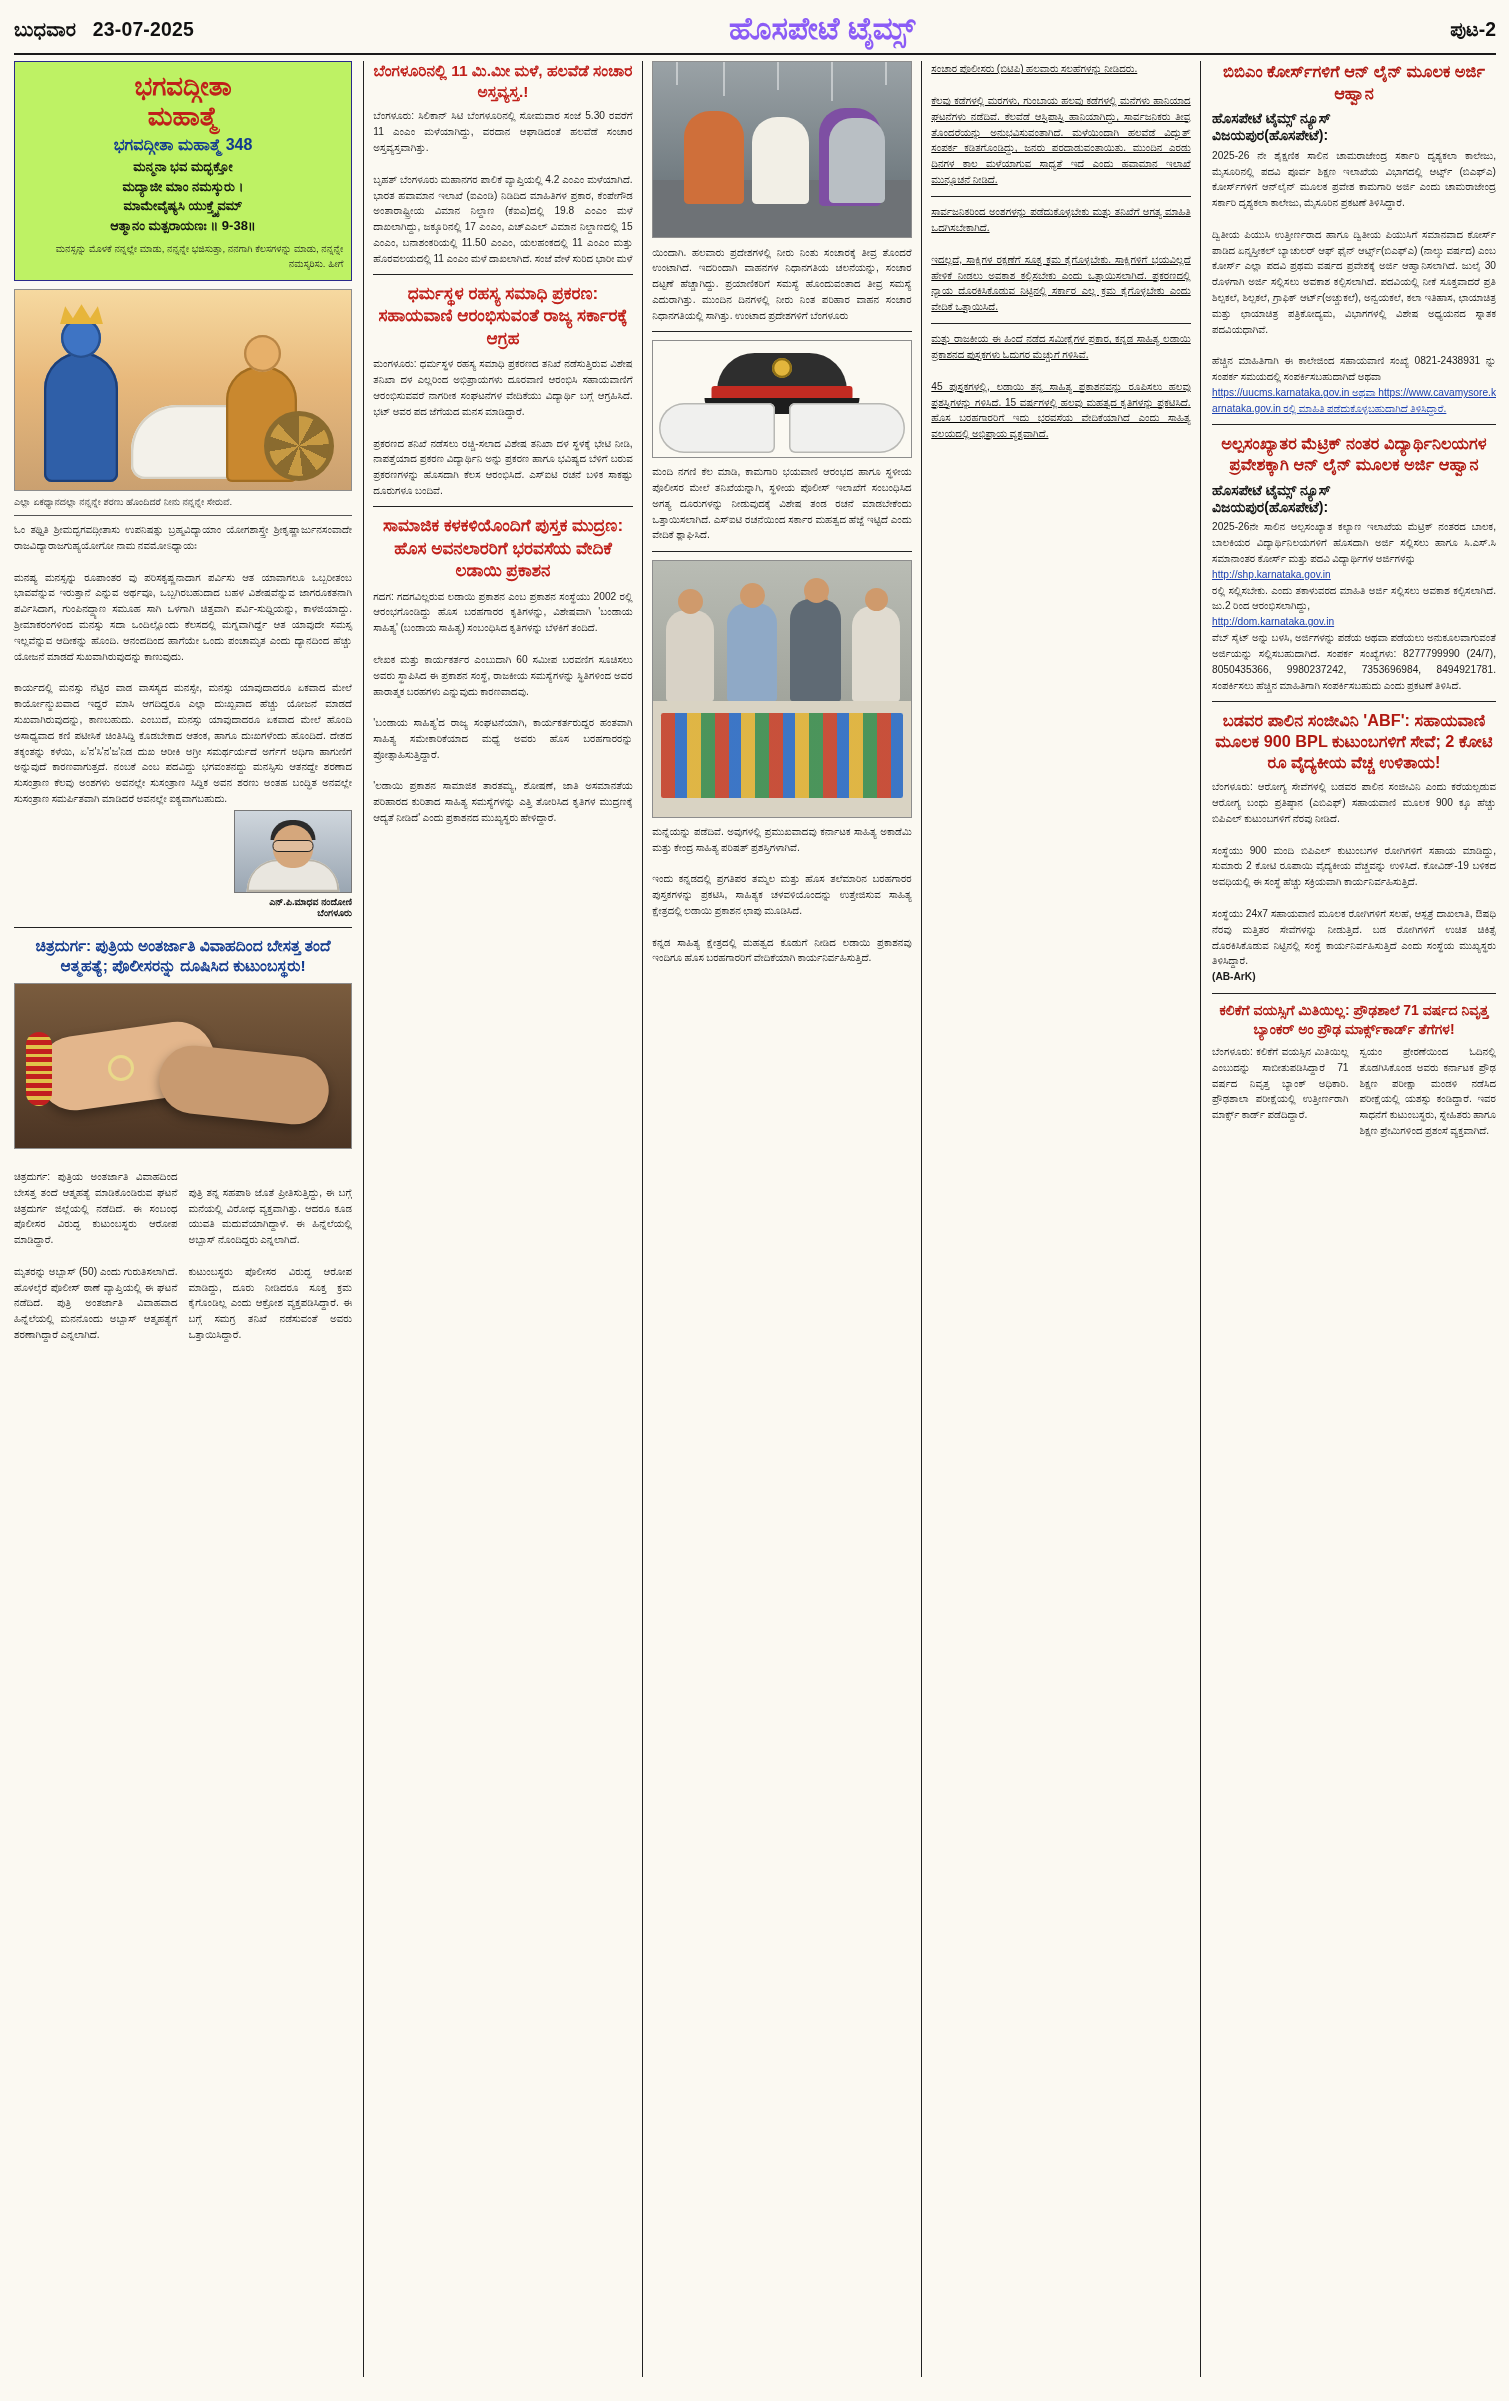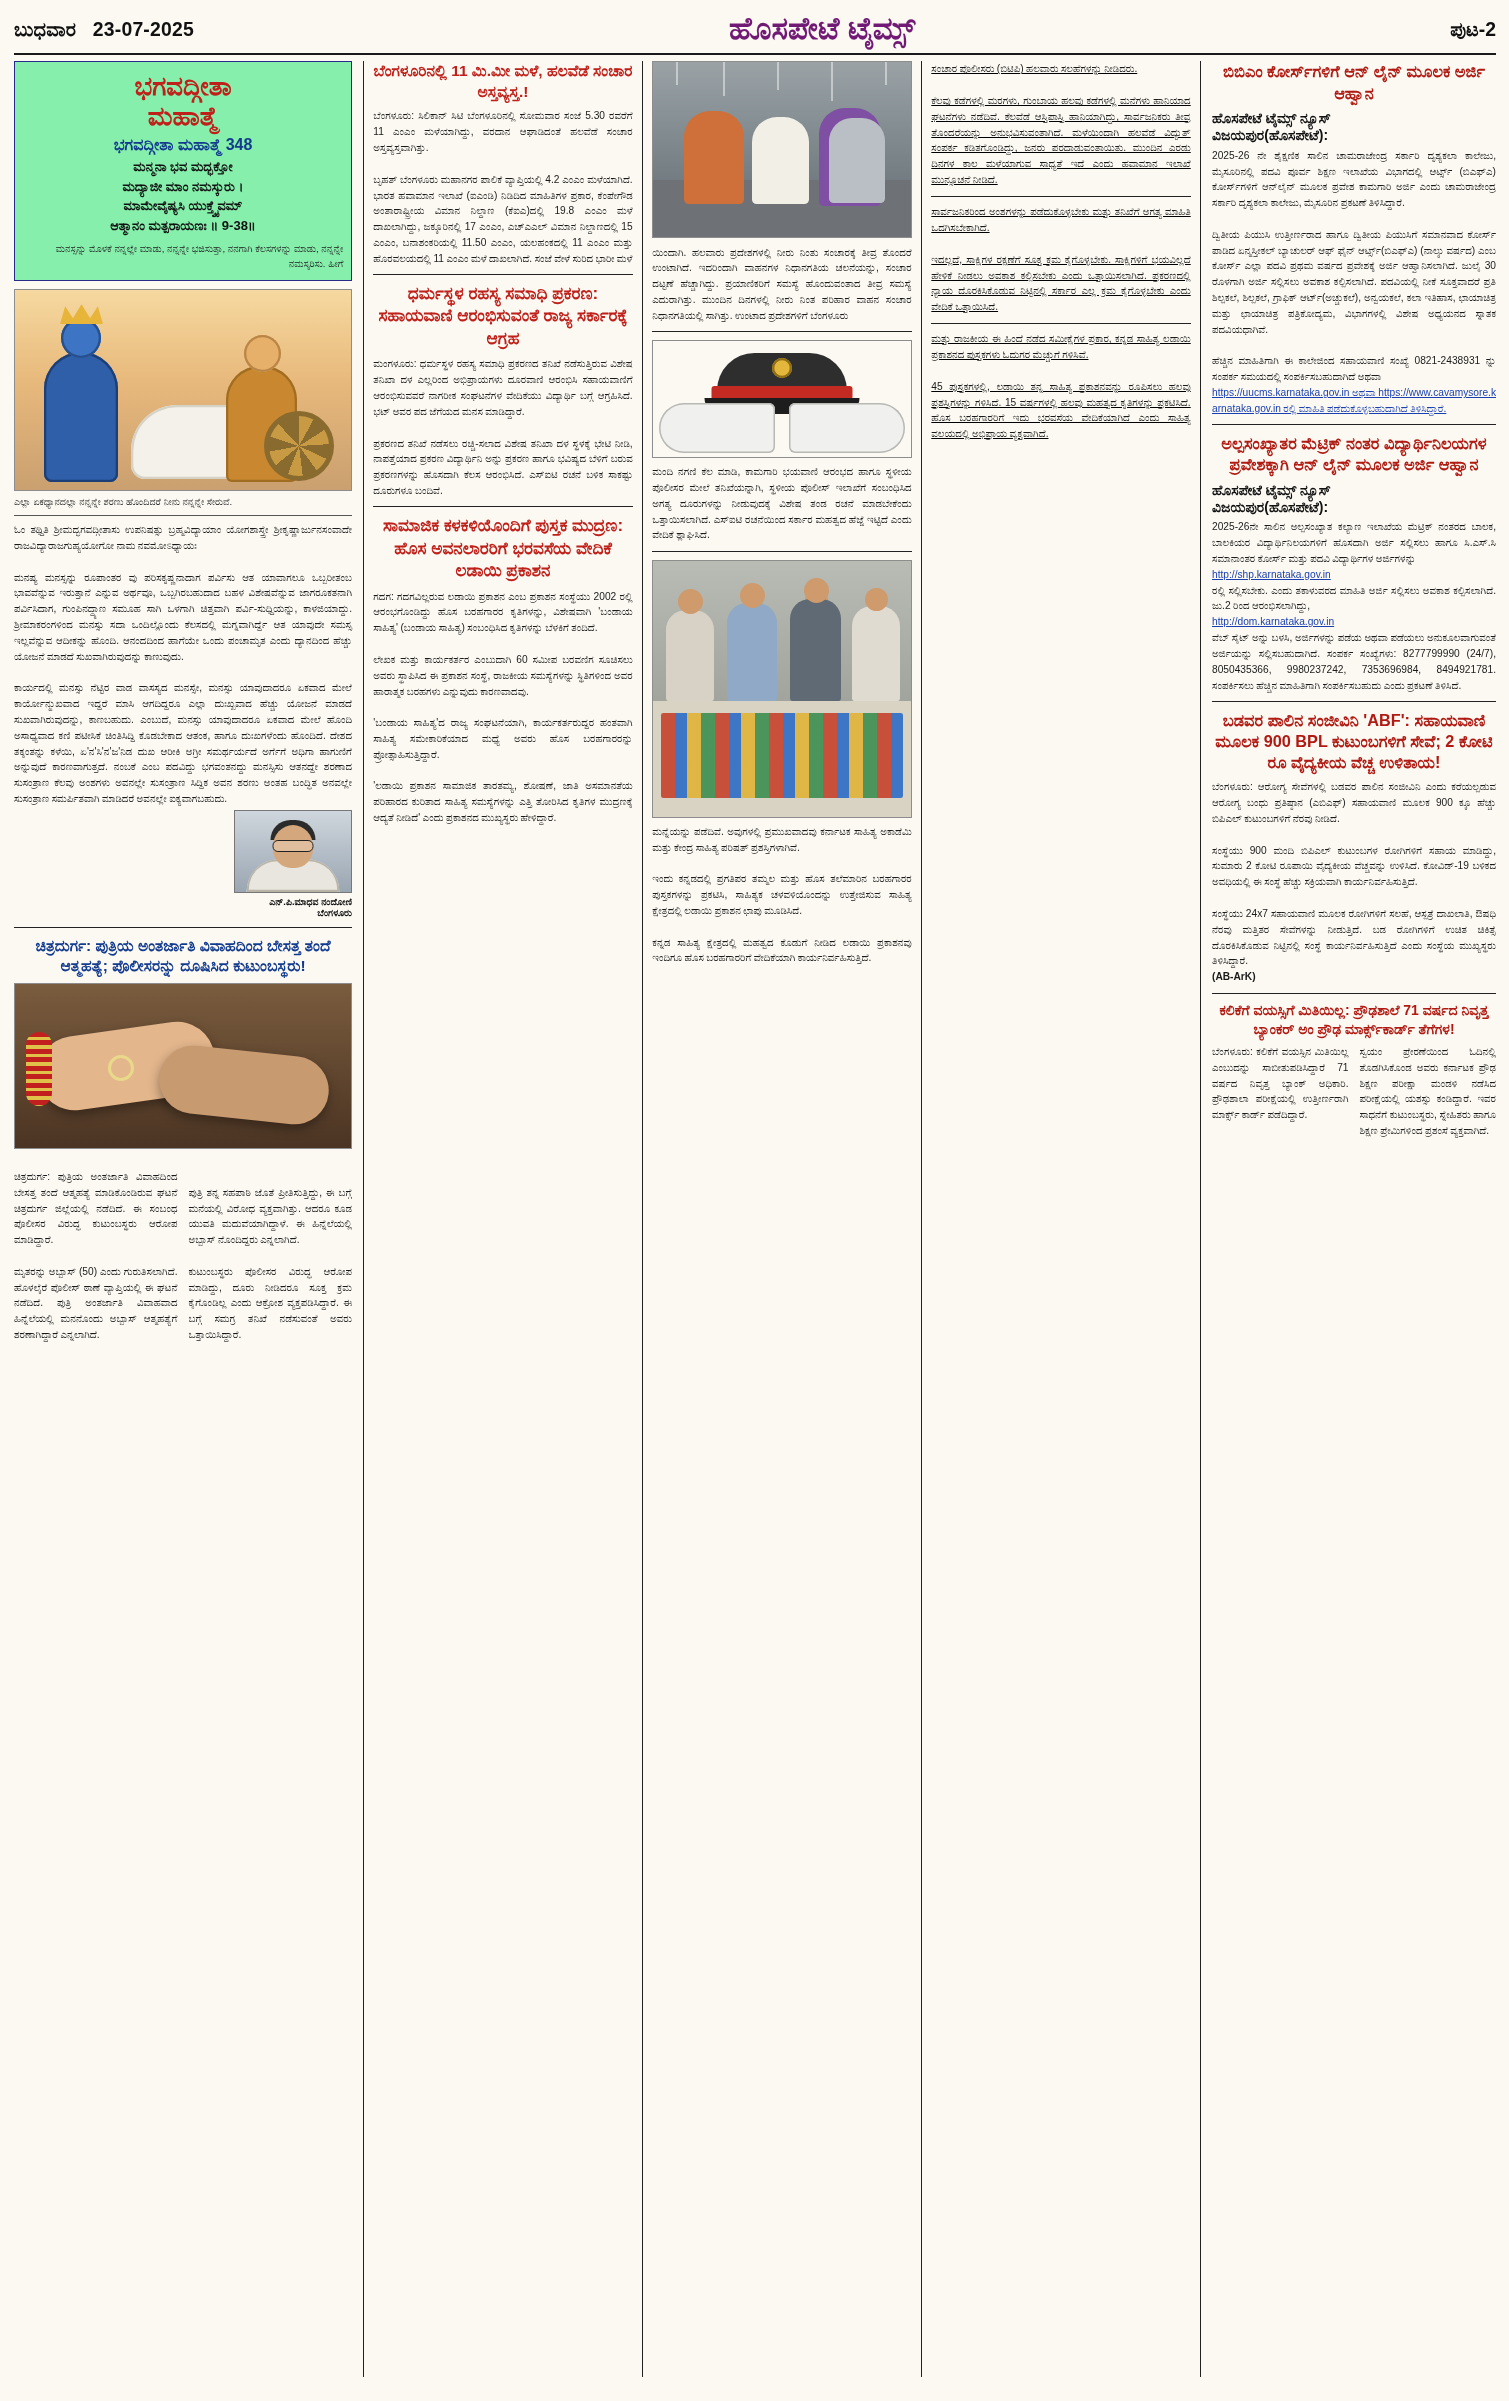--- a/index.html
+++ b/index.html
@@ -6,21 +6,21 @@
   body{font-family:"Liberation Sans",sans-serif;}
   .page{
     width:1510px;height:2401px;background:#fbf9f2;position:relative;
     box-sizing:border-box;padding:11px 14px 14px 14px;
   }
   
   .masthead{display:flex;align-items:center;justify-content:space-between;
     border-bottom:2.3px solid #1a1a1a;padding-bottom:6.2px;margin-bottom:6.2px;}
   .mast-left{font-size:19.4px;font-weight:bold;color:#111;letter-spacing:0.2px;}
   .mast-left .date{margin-left:11px;}
-  .mast-center{font-size:31px;font-weight:bold;color:#701a75;}
+  .mast-center{font-size:31px;font-weight:bold;color:#8b5cf6;}
   .mast-right{font-size:19.4px;font-weight:bold;color:#111;}
 
   
   .grid{display:flex;gap:0;height:2316px;}
   .col{box-sizing:border-box;}
   .col1{width:350px;padding-right:11px;border-right:1.5px solid #222;}
   .col2{width:279px;padding:0 9.3px;border-right:1.5px solid #222;}
   .col3{width:279px;padding:0 9.3px;border-right:1.5px solid #222;}
   .col4{width:279px;padding:0 9.3px;border-right:1.5px solid #222;text-decoration:underline;}
   .col5{width:null;flex:1;padding-left:11px;}
@@ -28,21 +28,21 @@
   
   .body-text{font-size:10.2px;line-height:1.55;color:#1a1a1a;text-align:justify;
      hyphens:auto;word-spacing:-0.4px;}
   .hl{font-size:15.5px;line-height:1.32;font-weight:bold;color:#b01a12;text-align:center;margin:0 0 6.2px 0;}
   .hl-blue{color:#123a8f;}
   .hl-red{color:#c0201a;}
   .rule{border-top:1.5px solid #222;margin:7.7px 0;}
   .rule-thin{border-top:0.8px solid #555;margin:6.2px 0;}
 
   
-  .gita-box{border:1.5px solid #2a2a8a;background:#86efac;padding:9.3px 7.7px;text-align:center;}
+  .gita-box{border:1.5px solid #2a2a8a;background:#bef264;padding:9.3px 7.7px;text-align:center;}
   .gita-title{font-size:26px;line-height:1.15;font-weight:bold;color:#c0201a;margin-bottom:4.6px;}
   .gita-sub{font-size:16px;color:#123a8f;font-weight:bold;margin-bottom:3px;}
   .gita-verse{font-size:13px;line-height:1.5;color:#111;font-weight:bold;}
   .gita-note{font-size:9.7px;line-height:1.5;color:#222;margin-top:7px;text-align:right;}
 
   
   .img{position:relative;overflow:hidden;border:0.8px solid #8d8d8d;background:#cfc9bd;}
   .cap{font-size:9.5px;line-height:1.45;color:#1a1a1a;margin-top:3.9px;text-align:justify;}
 
   

